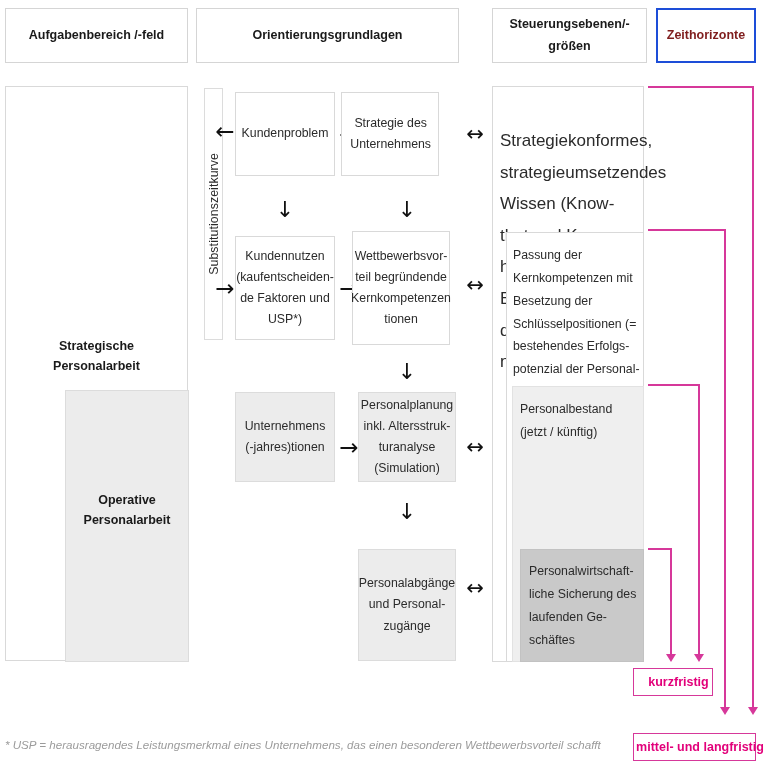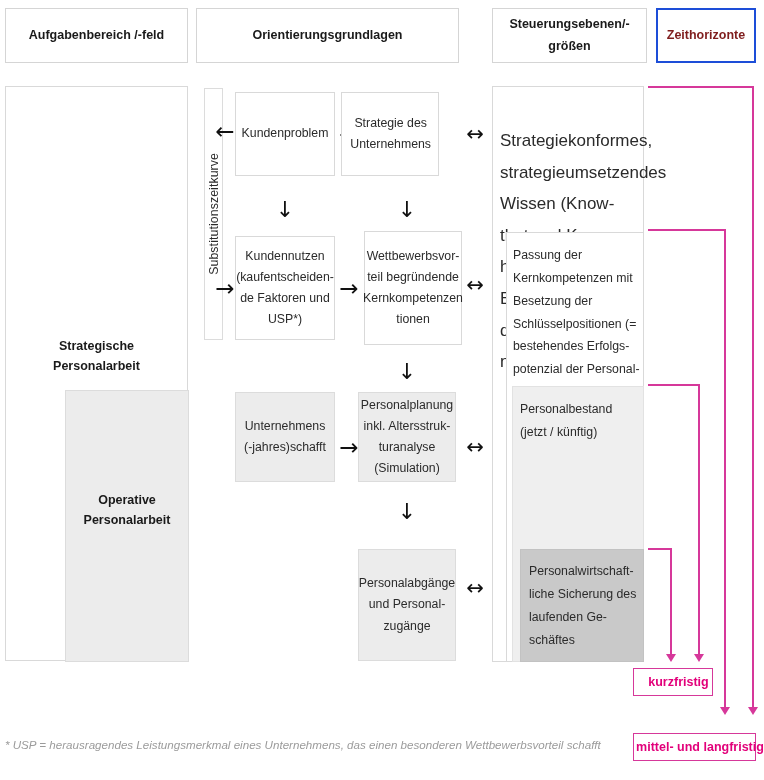--- a/index.html
+++ b/index.html
@@ -134,37 +134,37 @@
   <div style="display:flex;flex-direction:column;align-items:center;">
     <span>Kundennutzen</span>
     <span>(kaufentscheiden-</span>
     <span>de Faktoren und</span>
     <span>USP*)</span>
   </div>
 </div>
 
 <div class="abs arw big" style="left:337px;top:275px;width:24px;height:26px;">→</div>
 
-<div class="abs box" style="left:364px;top:231px;width:98px;height:114px;">
+<div class="abs box" style="left:352px;top:231px;width:98px;height:114px;">
   <div style="display:flex;flex-direction:column;align-items:center;">
     <span>Wettbewerbsvor-</span>
     <span>teil begründende</span>
     <span>Kernkompetenzen</span>
     <span>tionen</span>
   </div>
 </div>
 
 <div class="abs arw dbl" style="left:461px;top:272px;width:28px;height:26px;">↔</div>
 
 <div class="abs arw down" style="left:395px;top:352px;width:24px;height:40px;">↓</div>
 
 <div class="abs box grey" style="left:235px;top:392px;width:100px;height:90px;">
   <div style="display:flex;flex-direction:column;align-items:center;">
     <span>Unternehmens</span>
-    <span>(-jahres)schafft</span>
+    <span>(-jahres)tionen</span>
   </div>
 </div>
 
 <div class="abs arw big" style="left:337px;top:434px;width:24px;height:26px;">→</div>
 
 <div class="abs box grey" style="left:358px;top:392px;width:98px;height:90px;">
   <div style="display:flex;flex-direction:column;align-items:center;">
     <span>Personalplanung</span>
     <span>inkl. Altersstruk-</span>
     <span>turanalyse</span>

